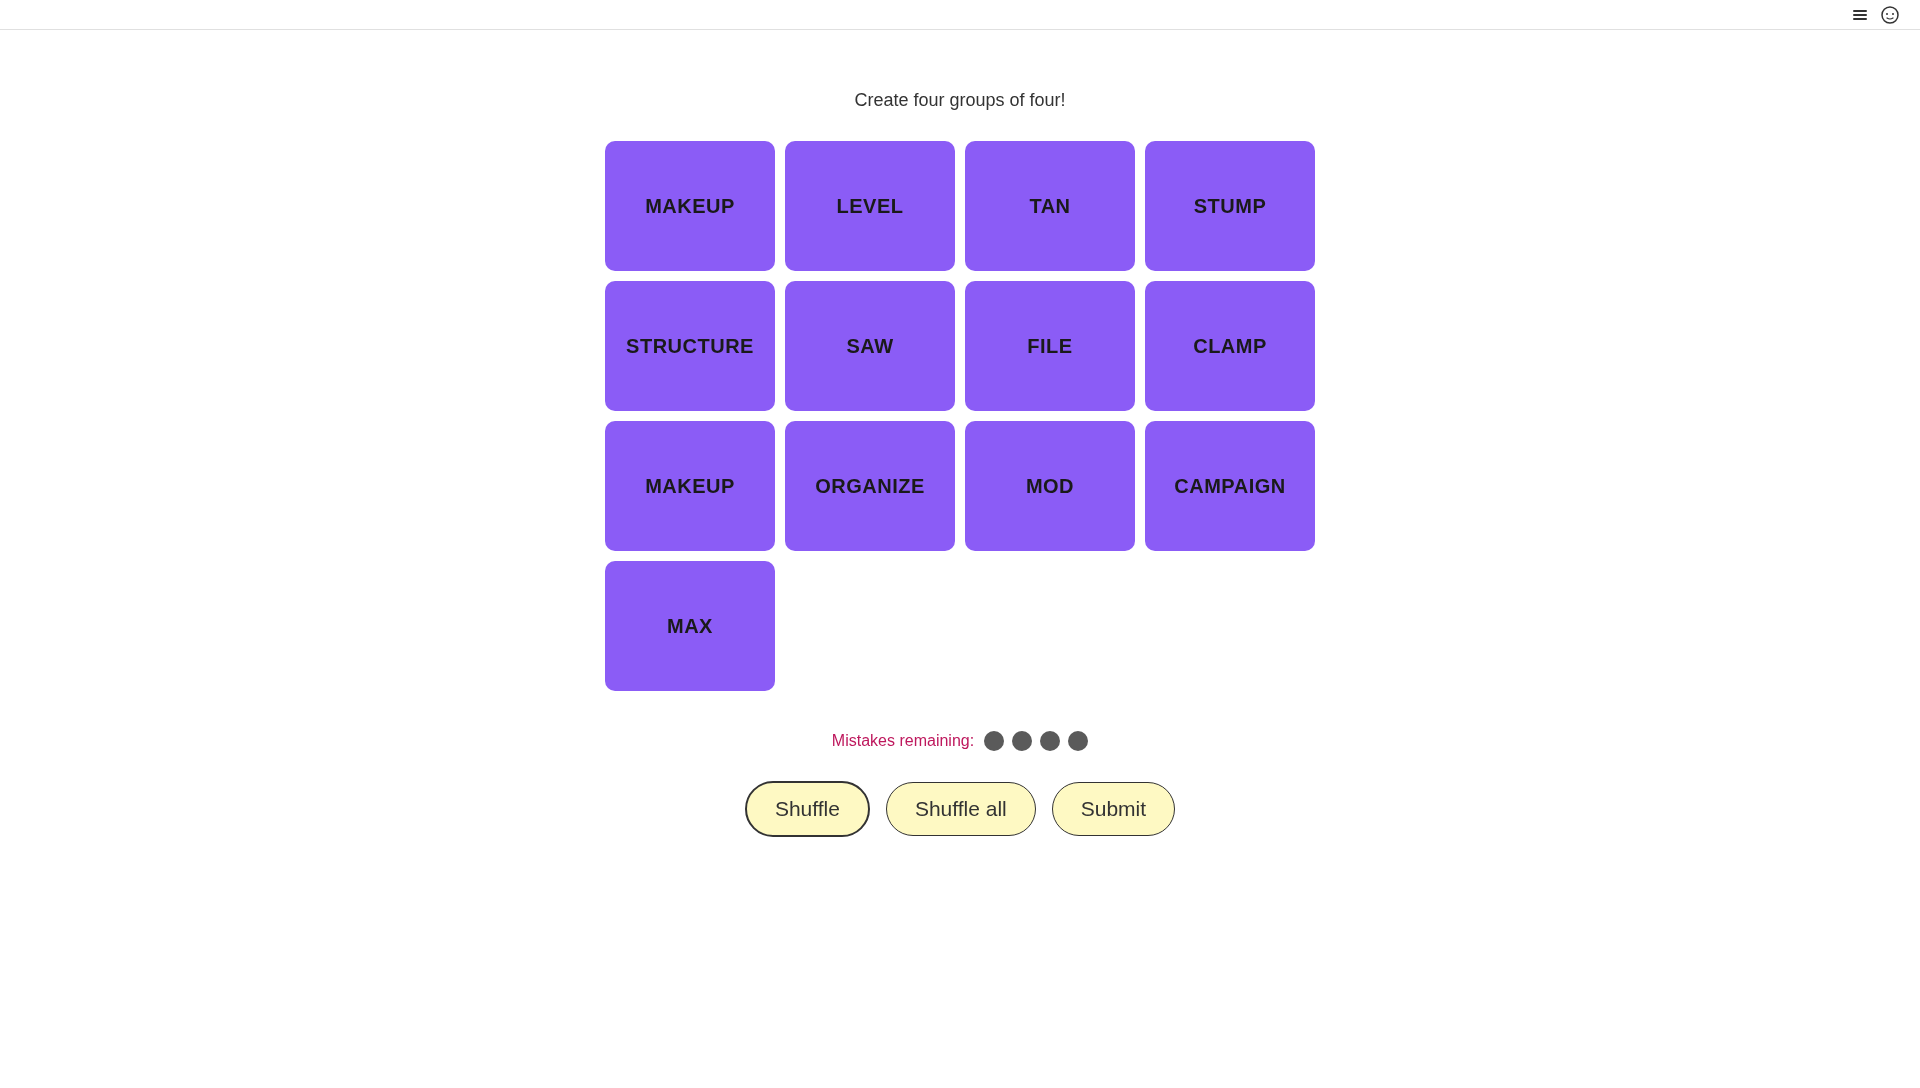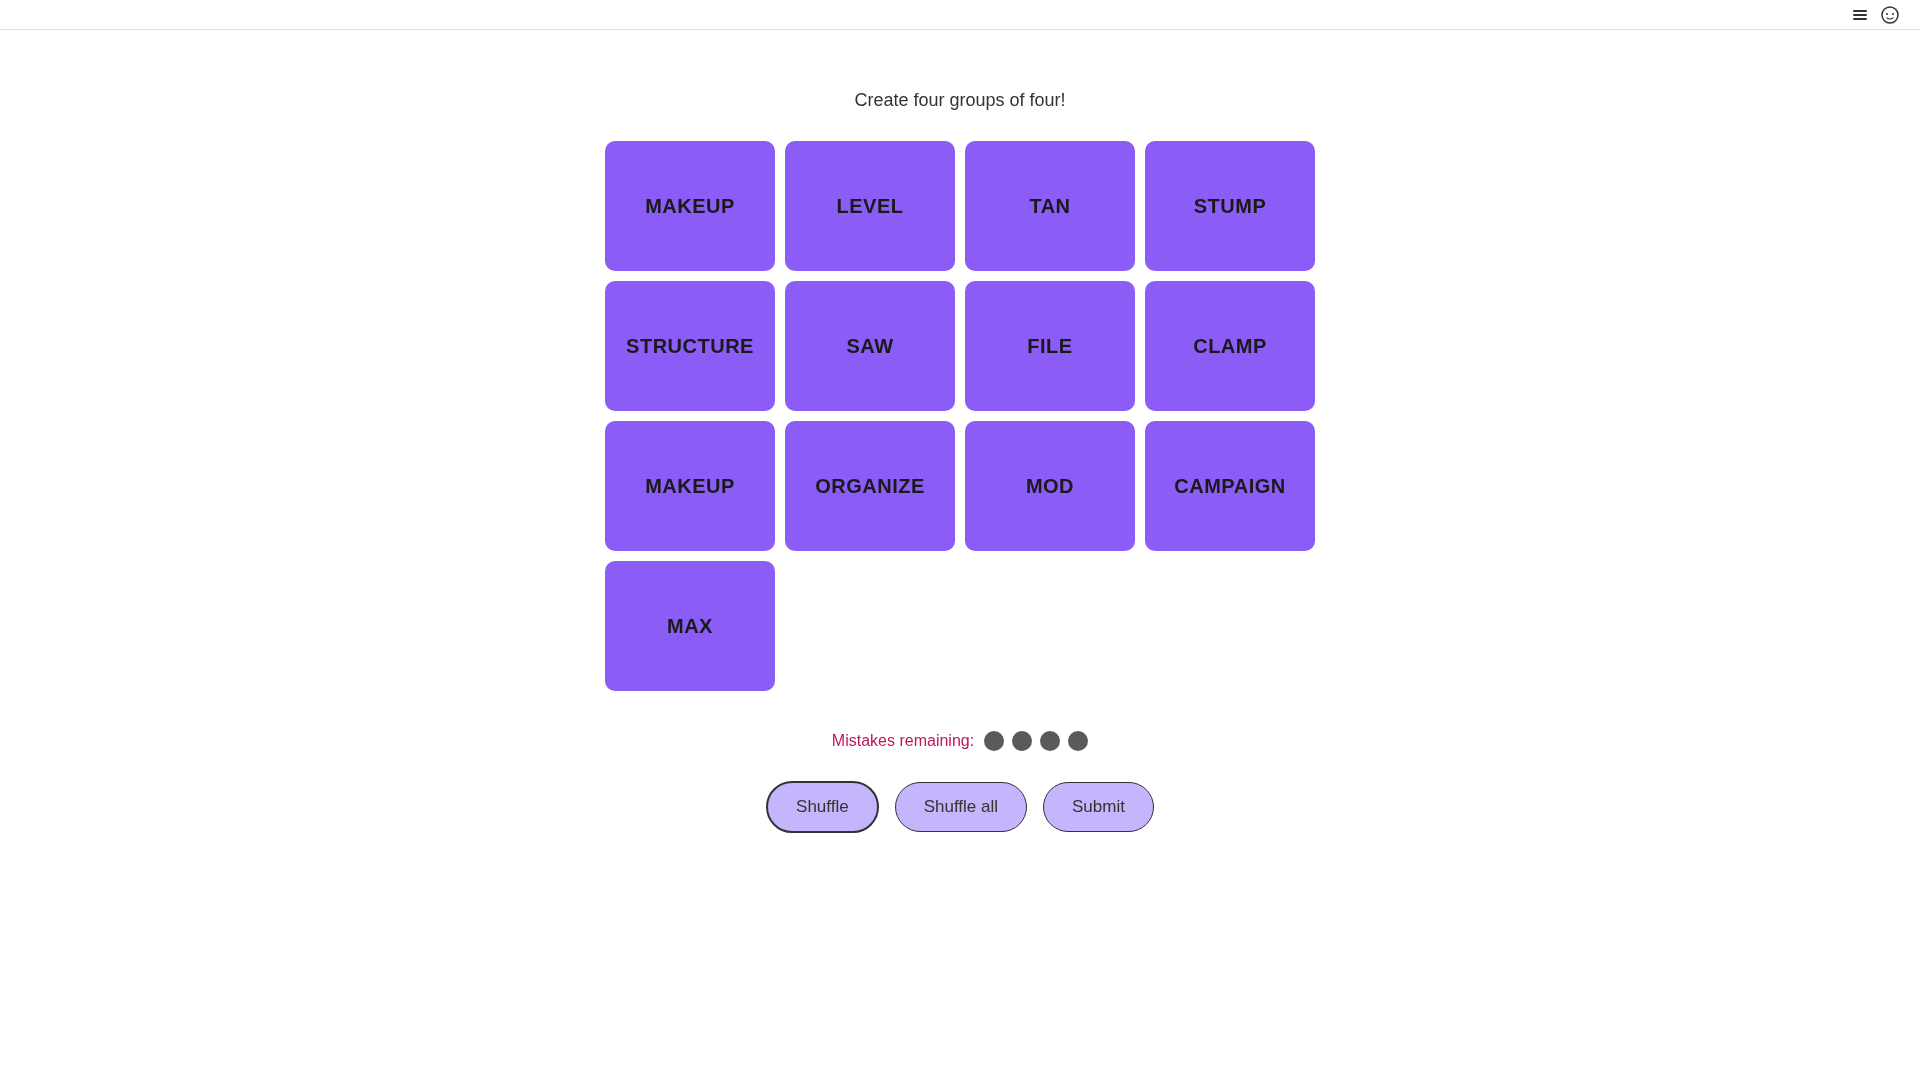--- a/index.html
+++ b/index.html
@@ -96,22 +96,22 @@
     .buttons-row {
       display: flex;
       gap: 16px;
       align-items: center;
     }
 
     .action-btn {
       padding: 14px 28px;
       border-radius: 30px;
       border: 1px solid #333;
-      background-color: #c4b5fd;
-      font-size: 17px;
+      background-color: #fef9c3;
+      font-size: 21px;
       color: #333;
       cursor: pointer;
       font-weight: 500;
       transition: background-color 0.15s;
     }
 
     .action-btn.shuffle-btn {
       border: 2px solid #333;
     }
   </style>

